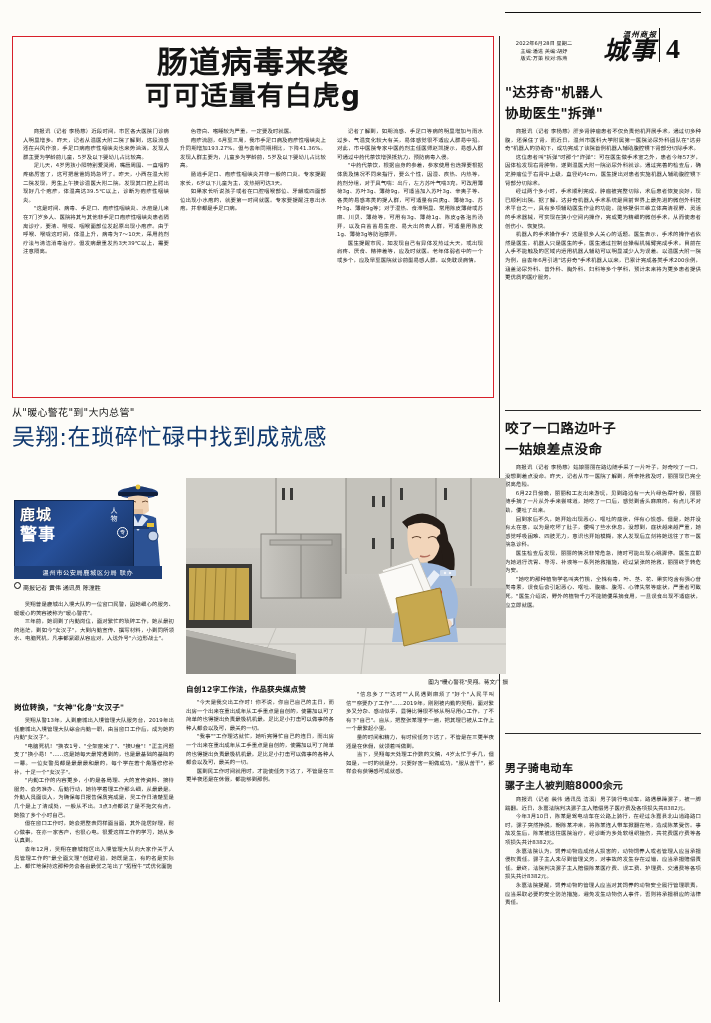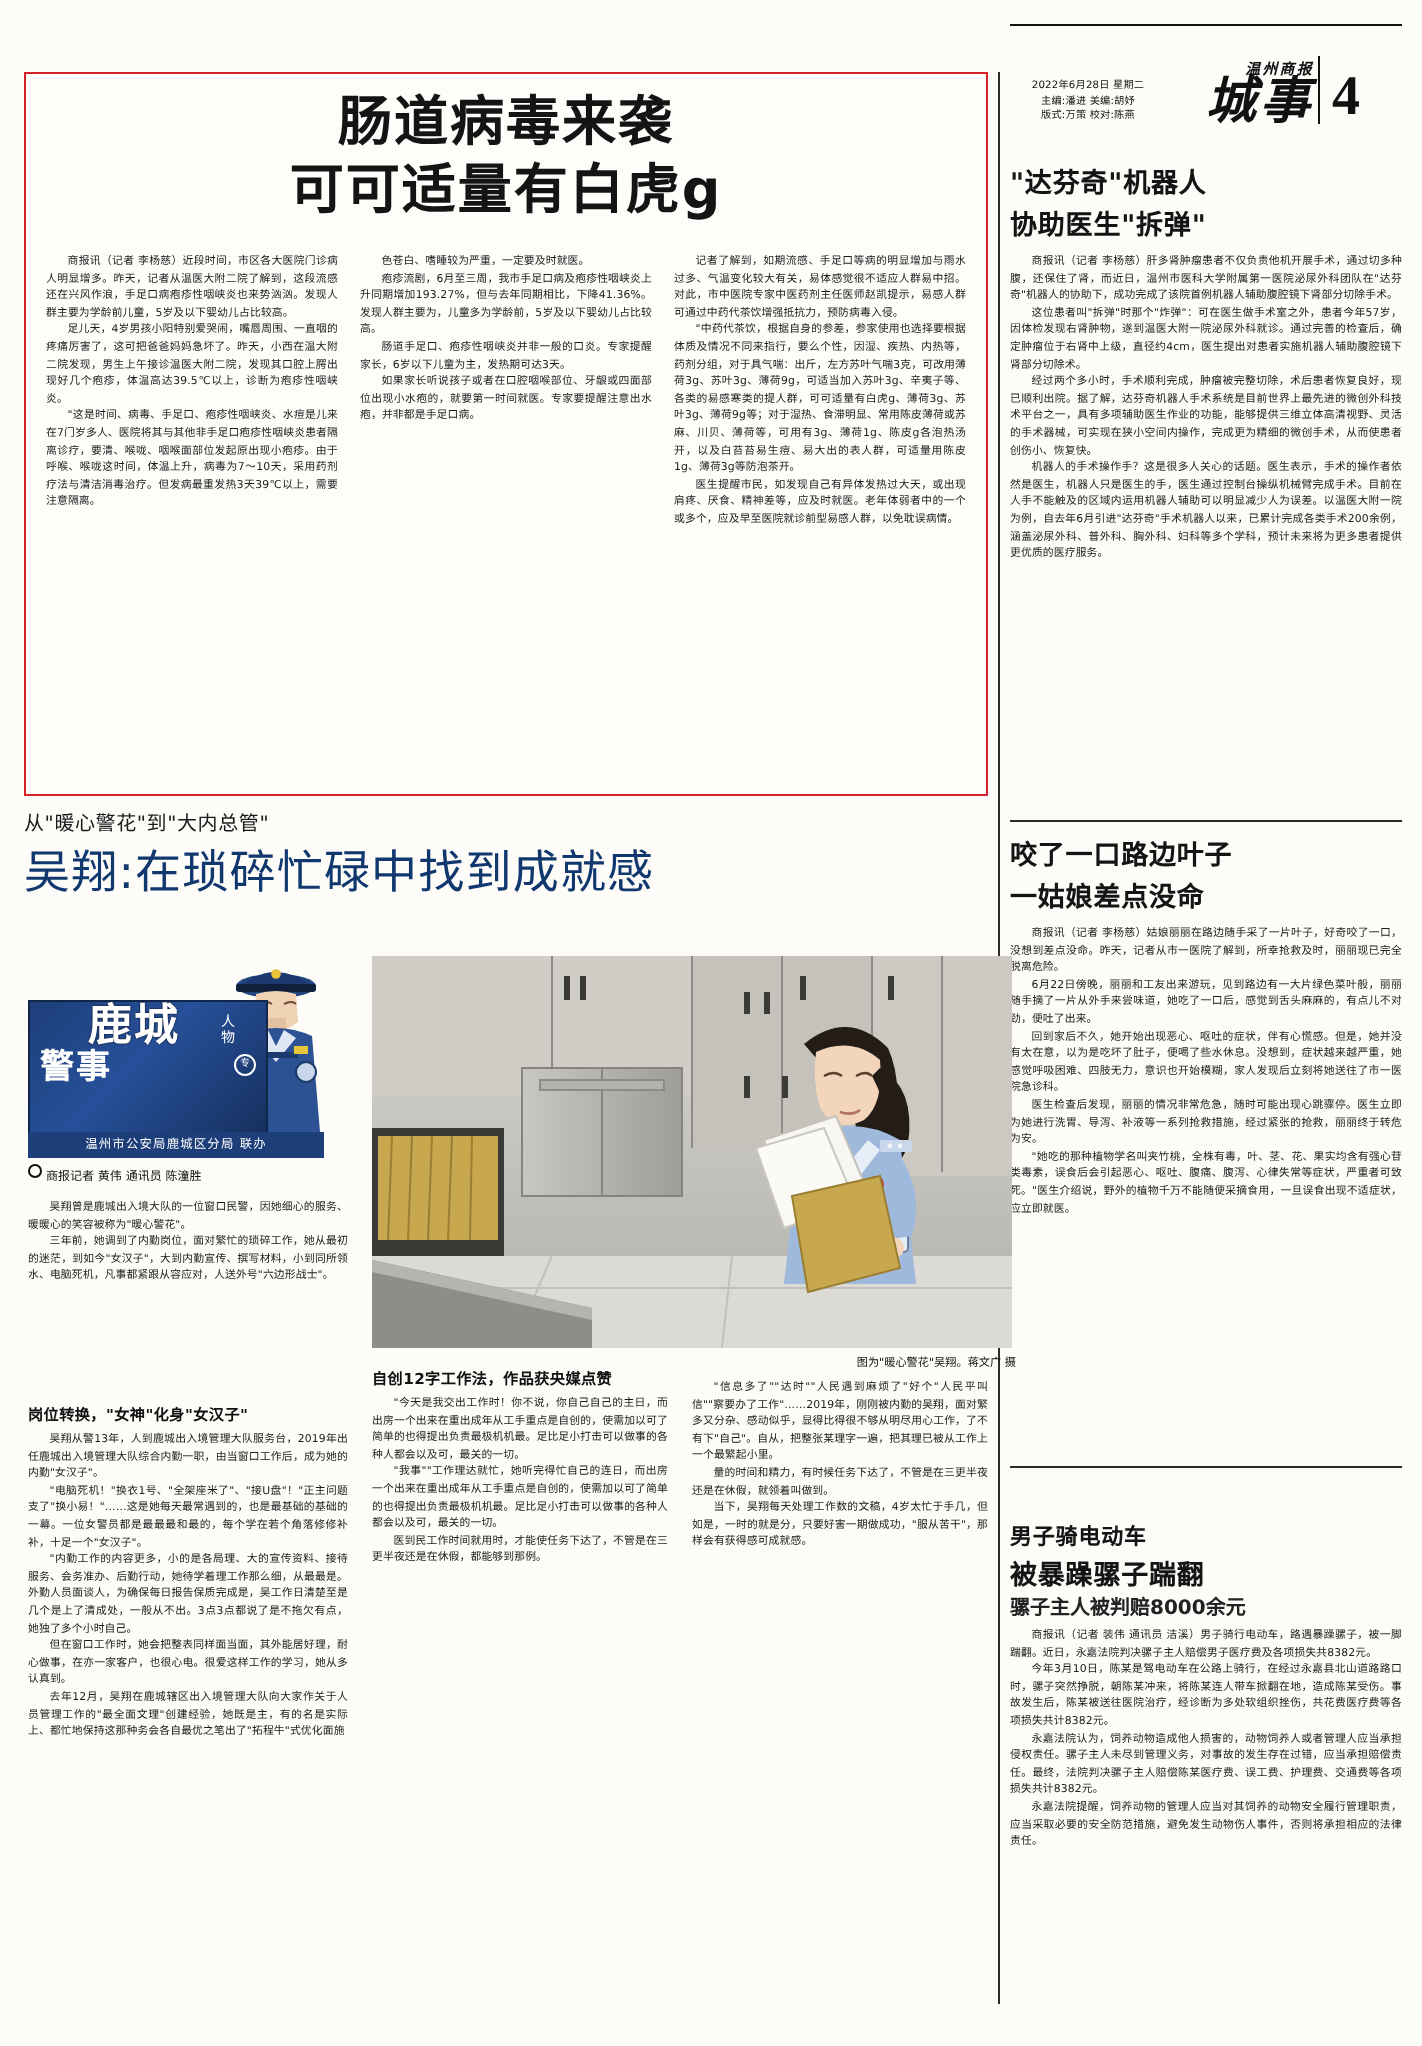--- a/index.html
+++ b/index.html
@@ -53,21 +53,21 @@
   .box-story{
     position:absolute;left:12px;top:36px;width:482px;height:362px;
     border:1.6px solid #d8202a;box-sizing:border-box;background:#fffdfa;
   }
   .box-inner{padding:8px 10px 8px 10px;}
   .hl-main{
     text-align:center;font-weight:bold;color:#141414;
     font-family:"DejaVu Sans","Liberation Sans",sans-serif;
     letter-spacing:1px;
   }
-  .hl-main .l1{font-size:27px;line-height:34px;text-align:center;}
+  .hl-main .l1{font-size:31px;line-height:34px;text-align:center;}
   .hl-main .l2{font-size:27px;line-height:34px;}
   .box-cols{
     display:flex;gap:11px;margin-top:14px;
   }
   .box-cols .col{width:150px;}
 
   
   .vrule{position:absolute;background:#2b2b2b;width:1px;}
   .hrule{position:absolute;background:#2b2b2b;height:1px;}
 
@@ -95,24 +95,23 @@
   .badge{
     position:absolute;left:14px;top:478px;width:158px;height:118px;
   }
   .badge-art{
     position:absolute;left:0;top:22px;width:118px;height:66px;
     background:linear-gradient(135deg,#1d3e78 0%,#27509a 45%,#16305e 100%);
     border:1px solid #11264b;
   }
   .badge-art .bt{
     position:absolute;left:5px;top:4px;color:#fff;font-weight:bold;
-    font-size:22px;line-height:19px;letter-spacing:1px;
-    font-family:Liberation Mono, monospace;
+    font-size:15px;line-height:19px;letter-spacing:1px;
+    font-family:Liberation Sans, sans-serif;
     text-shadow:0 0 1px #000;
-    margin-left:24px;
   }
   .badge-art .bt2{
     position:absolute;left:5px;top:24px;color:#fff;font-weight:bold;
     font-size:17px;line-height:19px;letter-spacing:1px;
     font-family:"DejaVu Serif","Liberation Serif",serif;
   }
   .badge-art .sidev{
     position:absolute;right:16px;top:6px;color:#fff;font-size:7px;
     line-height:8px;writing-mode:vertical-rl;letter-spacing:1px;
   }
@@ -216,21 +215,20 @@
       <p>回到家后不久，她开始出现恶心、呕吐的症状，伴有心慌感。但是，她并没有太在意，以为是吃坏了肚子，便喝了些水休息。没想到，症状越来越严重，她感觉呼吸困难、四肢无力，意识也开始模糊，家人发现后立刻将她送往了市一医院急诊科。</p>
       <p>医生检查后发现，丽丽的情况非常危急，随时可能出现心跳骤停。医生立即为她进行洗胃、导泻、补液等一系列抢救措施，经过紧张的抢救，丽丽终于转危为安。</p>
       <p>"她吃的那种植物学名叫夹竹桃，全株有毒，叶、茎、花、果实均含有强心苷类毒素，误食后会引起恶心、呕吐、腹痛、腹泻、心律失常等症状，严重者可致死。"医生介绍说，野外的植物千万不能随便采摘食用，一旦误食出现不适症状，应立即就医。</p>
     </div>
   </div>
 
   <div class="hrule" style="left:505px;top:733px;width:196px;"></div>
 
   <div class="rcol" style="top:742px;">
     <div class="r-hl small">男子骑电动车</div>
-    <div class="r-hl" style="margin-bottom:2px;">被暴躁骡子踹翻</div>
     <div class="r-sub">骡子主人被判赔8000余元</div>
     <div class="body-txt">
       <p>商报讯（记者 装伟 通讯员 洁溪）男子骑行电动车，路遇暴躁骡子，被一脚踹翻。近日，永嘉法院判决骡子主人赔偿男子医疗费及各项损失共8382元。</p>
       <p>今年3月10日，陈某是驾电动车在公路上骑行，在经过永嘉县北山道路路口时，骡子突然挣脱，朝陈某冲来，将陈某连人带车掀翻在地，造成陈某受伤。事故发生后，陈某被送往医院治疗，经诊断为多处软组织挫伤，共花费医疗费等各项损失共计8382元。</p>
       <p>永嘉法院认为，饲养动物造成他人损害的，动物饲养人或者管理人应当承担侵权责任。骡子主人未尽到管理义务，对事故的发生存在过错，应当承担赔偿责任。最终，法院判决骡子主人赔偿陈某医疗费、误工费、护理费、交通费等各项损失共计8382元。</p>
       <p>永嘉法院提醒，饲养动物的管理人应当对其饲养的动物安全履行管理职责，应当采取必要的安全防范措施，避免发生动物伤人事件，否则将承担相应的法律责任。</p>
     </div>
   </div>
 
   <div class="feature">

